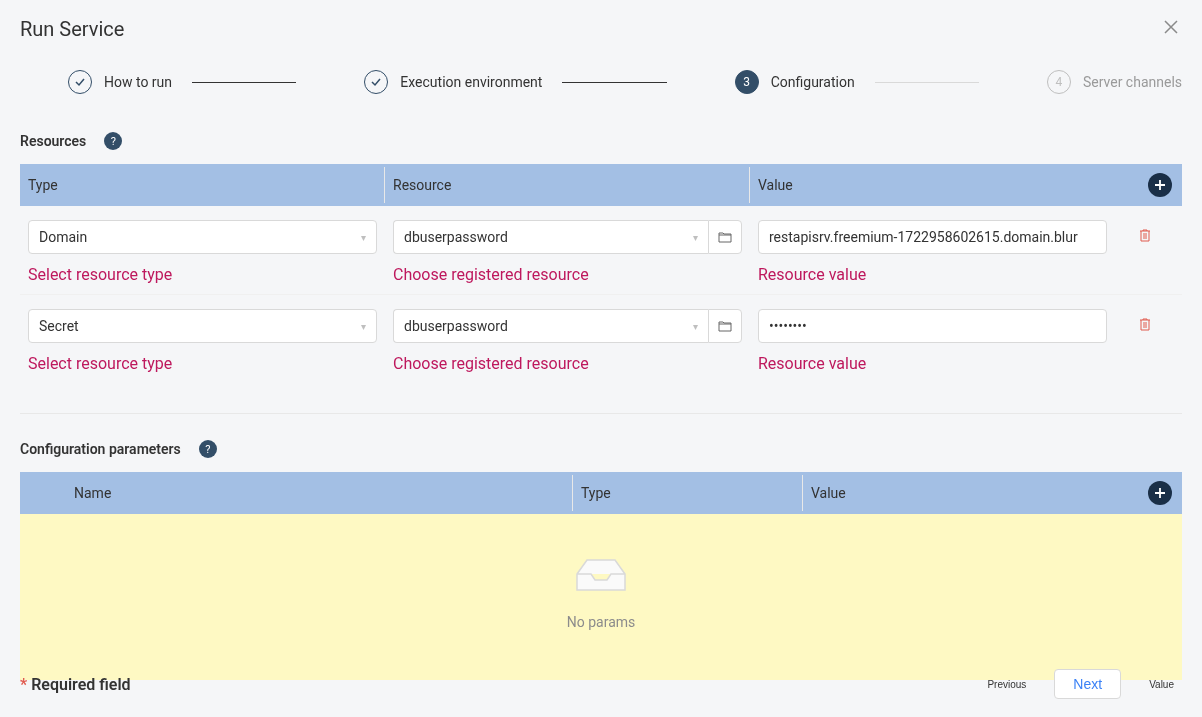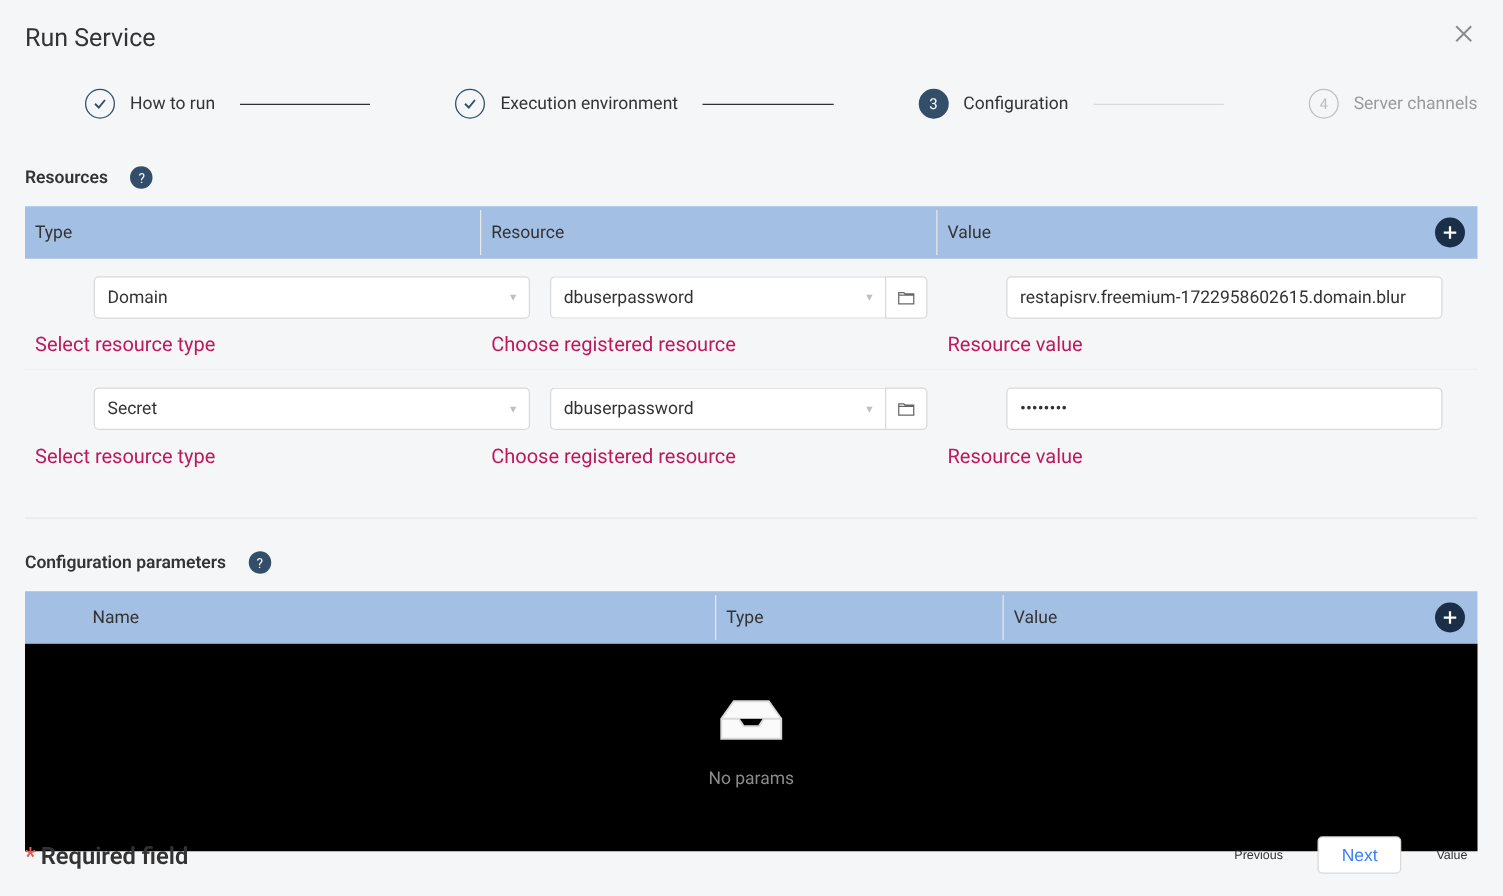--- a/index.html
+++ b/index.html
@@ -151,21 +151,20 @@
       border: 1px solid #d9d9d9;
       border-radius: 4px;
       background: #fff;
       width: 100%;
       padding: 0 10px;
       font-size: 14px;
       color: #333;
       display: flex;
       align-items: center;
       position: relative;
-      margin-left: 47px;
     }
     .select-box { cursor: pointer; }
     .select-arrow {
       position: absolute;
       right: 10px;
       color: #bfbfbf;
       font-size: 10px;
     }
     .resource-group {
       display: flex;
@@ -210,42 +209,42 @@
     .params-table .col-type { width: 230px; }
     .params-table .col-value { flex: 1; }
 
     .separator {
       height: 1px;
       background: #e8e8e8;
       margin: 30px 0 26px 0;
     }
 
     .empty-state {
-      background: #000000;
+      background: #fef9c3;
       padding: 40px 0 50px 0;
       text-align: center;
       color: #8c8c8c;
     }
     .empty-icon {
       margin-bottom: 20px;
       display: flex;
       justify-content: center;
     }
 
     .footer {
       display: flex;
       align-items: center;
       justify-content: space-between;
       position: absolute;
       bottom: 18px;
       left: 20px;
       right: 20px;
     }
     .required-note {
-      font-size: 19px;
+      font-size: 16px;
       font-weight: 600;
       color: #333;
     }
     .required-note .ast { color: #e05a4f; margin-right: 4px; }
     .footer-actions {
       display: flex;
       gap: 20px;
       align-items: center;
     }
     .btn-text {

